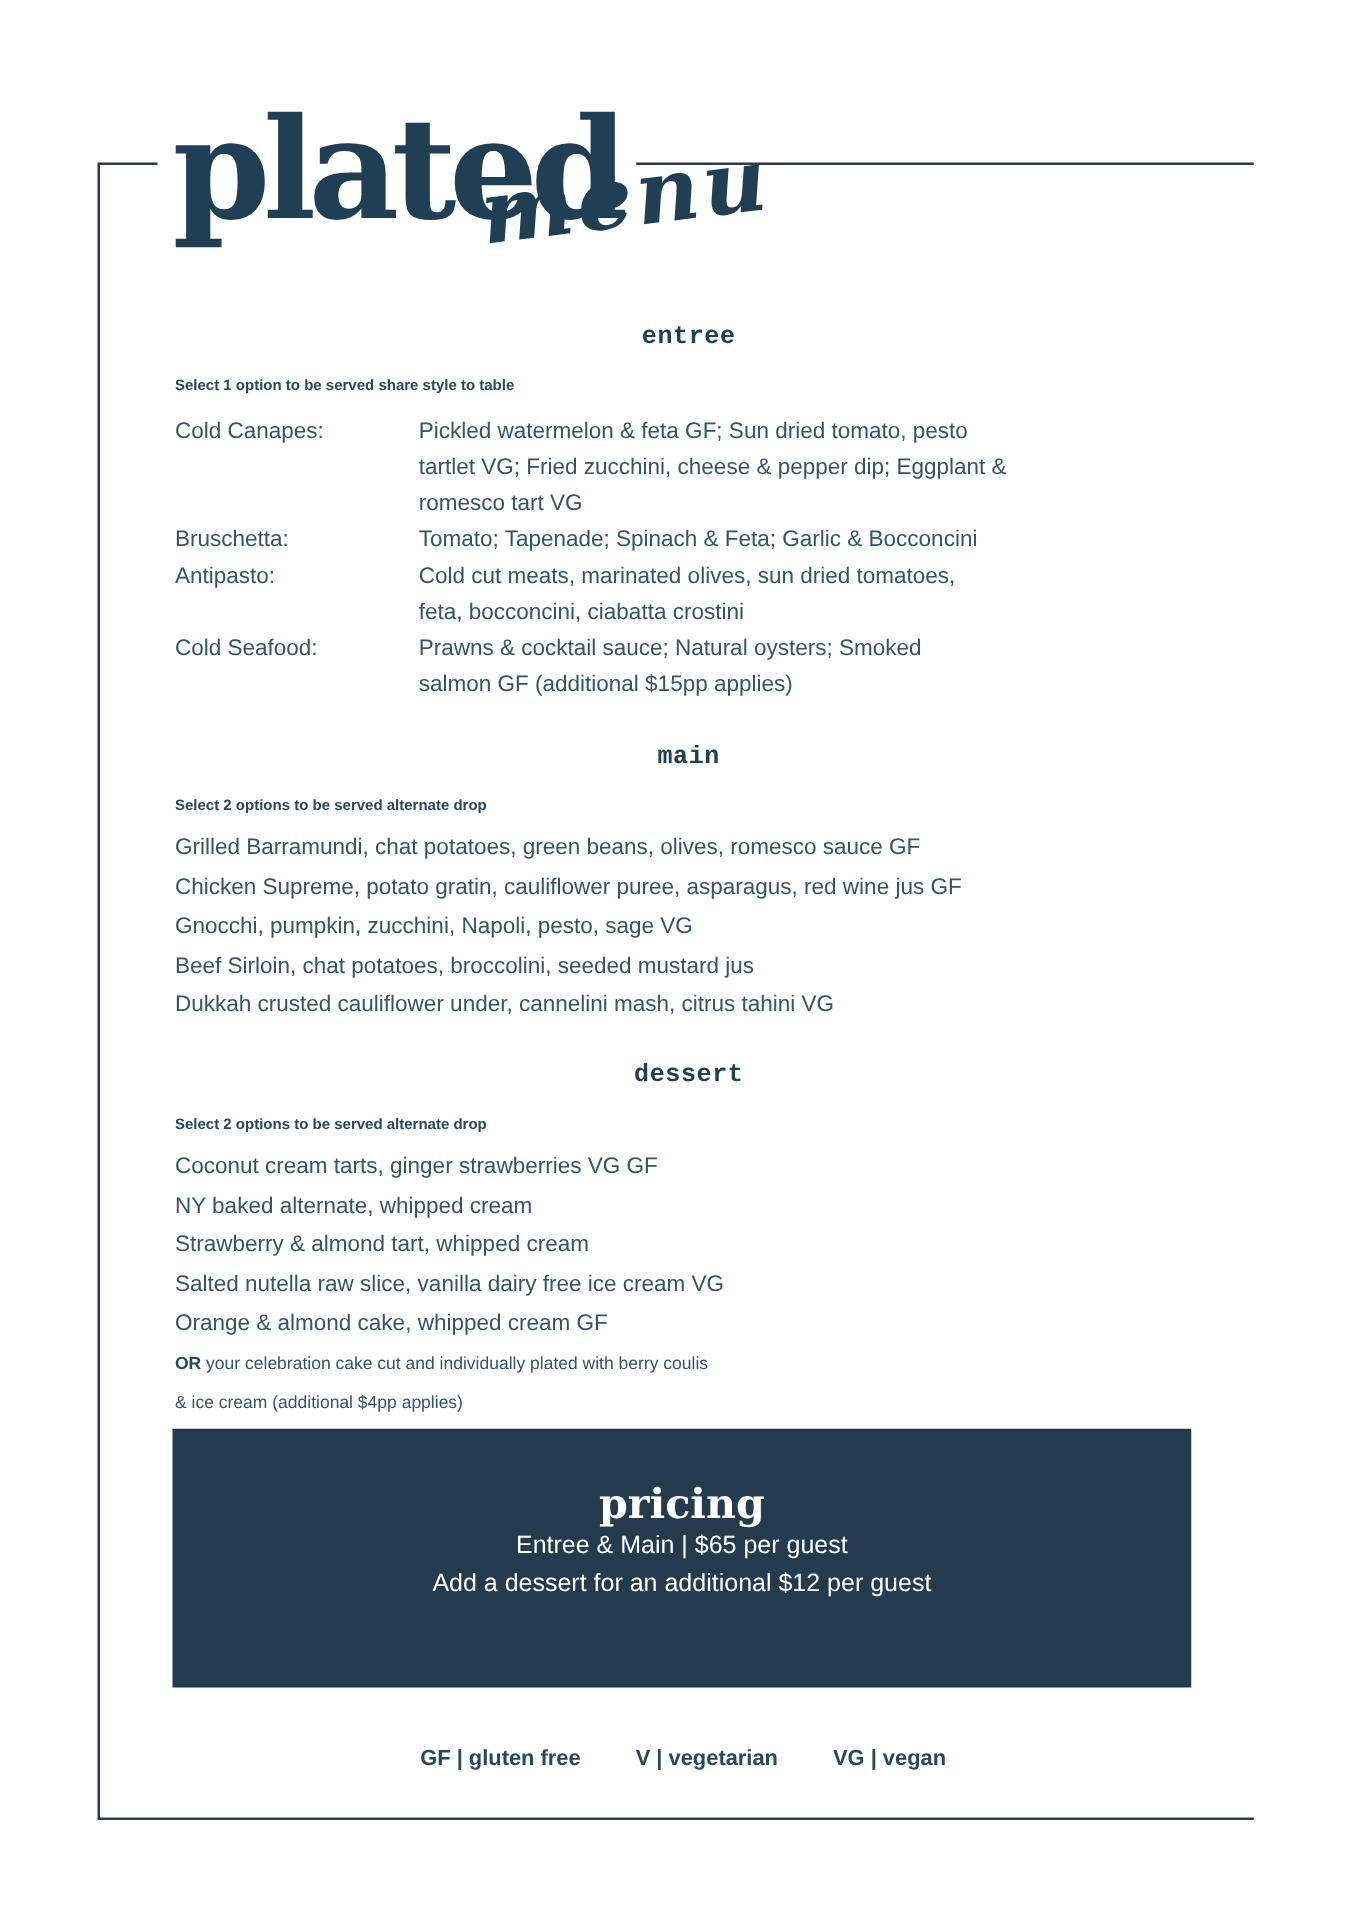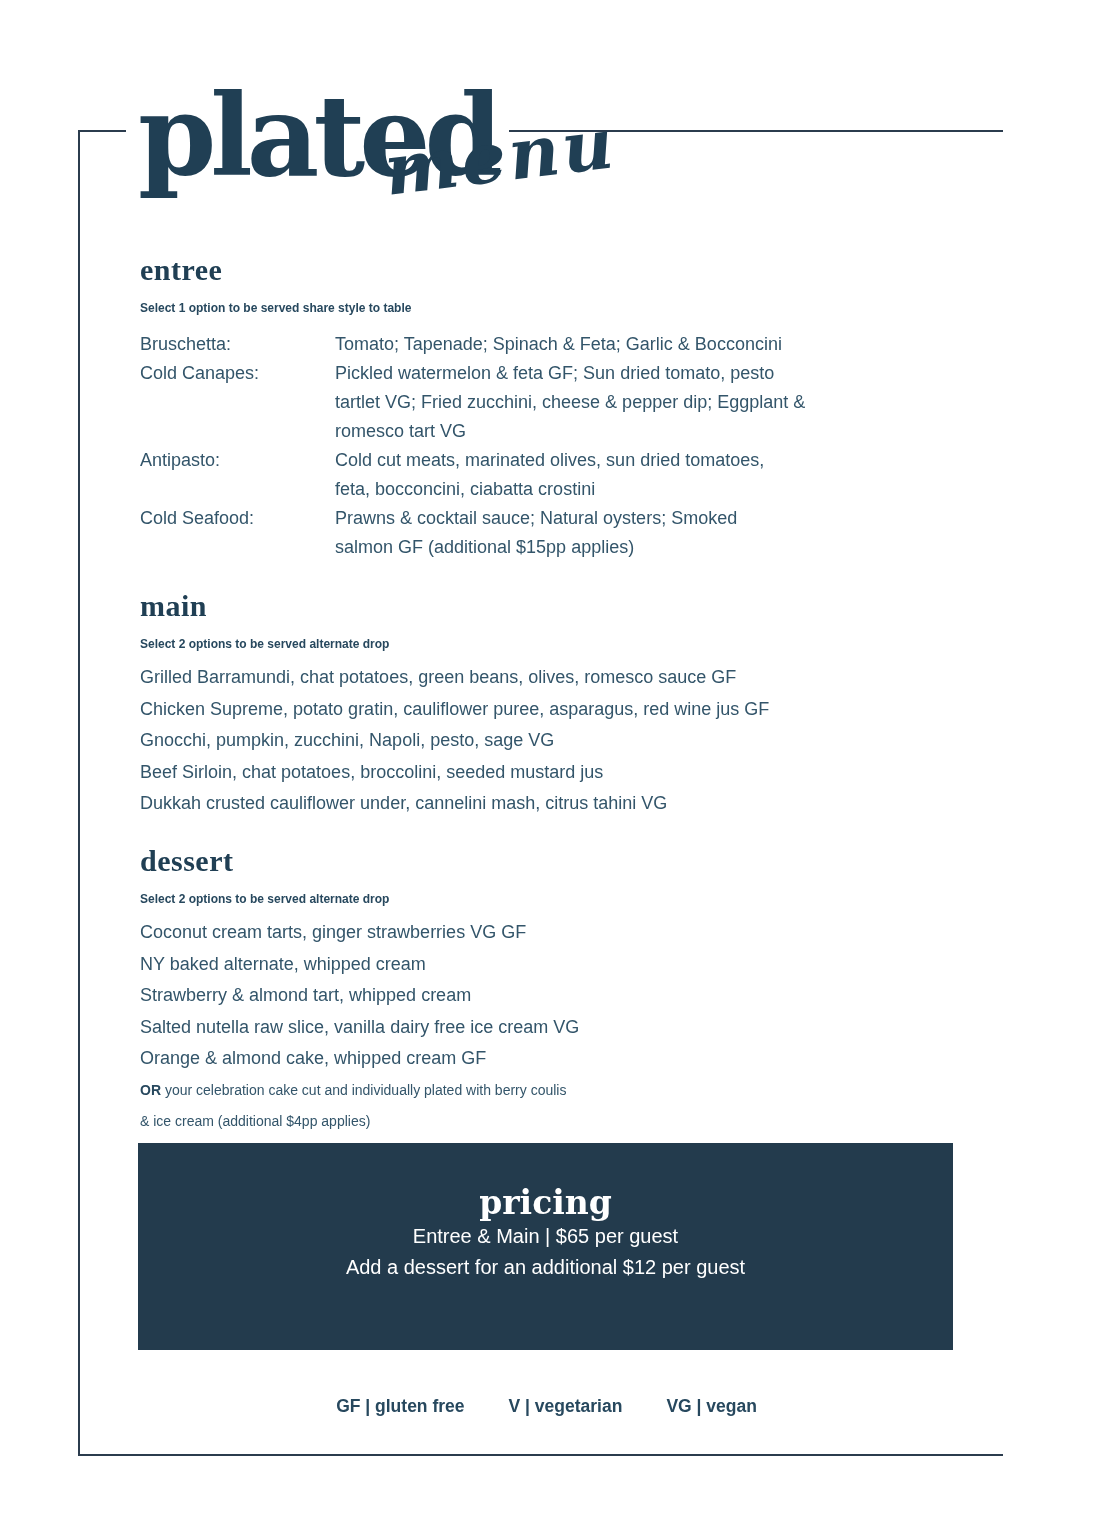--- a/index.html
+++ b/index.html
@@ -46,25 +46,26 @@
     z-index:3;
   }
   .section{
     position:absolute;left:140px;width:822px;
     color:var(--body-text);
   }
   #sec-entree{top:252px;}
   #sec-main{top:588px;}
   #sec-dessert{top:843px;}
   .sec-heading{
-    font-family:Liberation Serif, serif;
+    font-family:Liberation Mono, monospace;
     font-weight:bold;
-    font-size:30px;line-height:36px;
+    font-size:20px;line-height:36px;
     letter-spacing:0.5px;
     color:var(--navy);
+    text-align:center;
   }
   .sec-intro{
     margin-top:8px;
     font-weight:bold;
     font-size:12px;line-height:25px;
     color:var(--intro-text);
   }
   .entree-list{margin-top:9px;font-size:18px;line-height:29px;}
   .menu-row{display:grid;grid-template-columns:195px 1fr;}
   .menu-row .desc{white-space:pre-line;}
@@ -100,28 +101,28 @@
   <div class="frame"></div>
 
   <div class="logo-plated">plated</div>
   <div class="logo-menu">menu</div>
 
   <div class="section" id="sec-entree">
     <div class="sec-heading">entree</div>
     <div class="sec-intro">Select 1 option to be served share style to table</div>
     <div class="entree-list">
       <div class="menu-row">
-        <span class="label">Bruschetta:</span>
-        <span class="desc">Tomato; Tapenade; Spinach &amp; Feta; Garlic &amp; Bocconcini</span>
-      </div>
-      <div class="menu-row">
         <span class="label">Cold Canapes:</span>
         <span class="desc">Pickled watermelon &amp; feta GF; Sun dried tomato, pesto
 tartlet VG; Fried zucchini, cheese &amp; pepper dip; Eggplant &amp;
 romesco tart VG</span>
+      </div>
+      <div class="menu-row">
+        <span class="label">Bruschetta:</span>
+        <span class="desc">Tomato; Tapenade; Spinach &amp; Feta; Garlic &amp; Bocconcini</span>
       </div>
       <div class="menu-row">
         <span class="label">Antipasto:</span>
         <span class="desc">Cold cut meats, marinated olives, sun dried tomatoes,
 feta, bocconcini, ciabatta crostini</span>
       </div>
       <div class="menu-row">
         <span class="label">Cold Seafood:</span>
         <span class="desc">Prawns &amp; cocktail sauce; Natural oysters; Smoked
 salmon GF (additional $15pp applies)</span>

